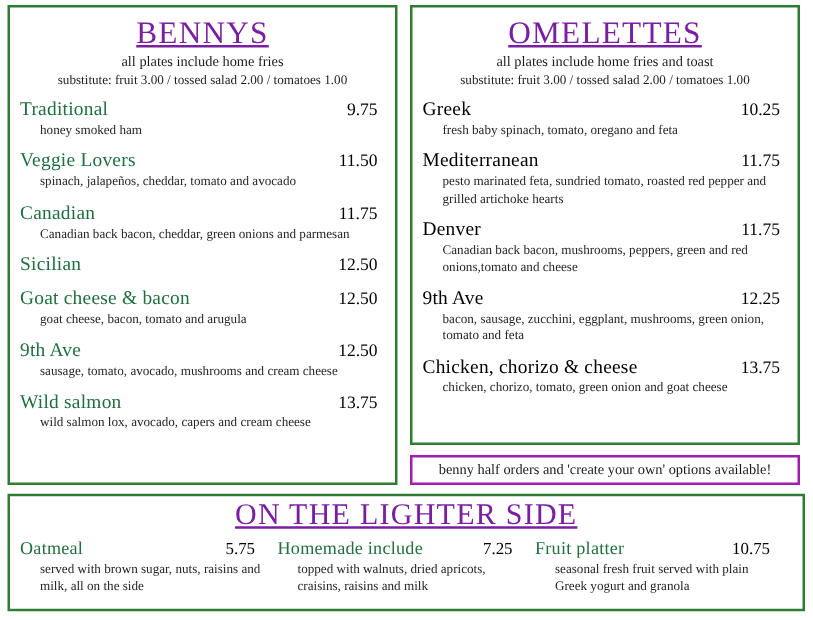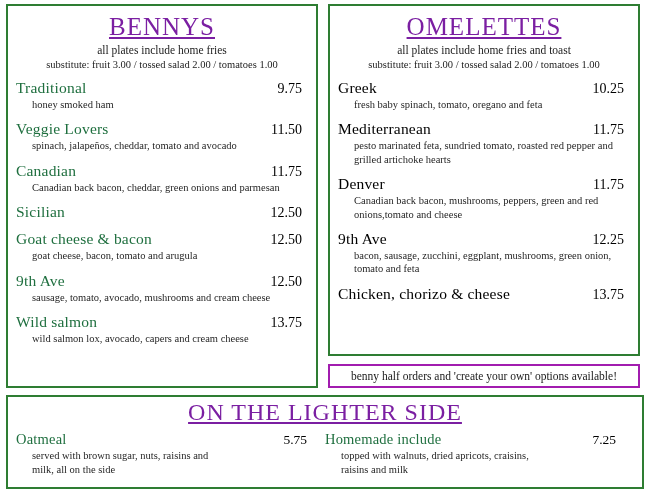--- a/index.html
+++ b/index.html
@@ -252,20 +252,21 @@
               <span class="item-price">12.25</span>
             </div>
             <div class="item-desc">bacon, sausage, zucchini, eggplant, mushrooms, green onion, tomato and feta</div>
           </div>
 
           <div class="item">
             <div class="item-head">
               <span class="item-name">Chicken, chorizo &amp; cheese</span>
               <span class="item-price">13.75</span>
             </div>
+            <div class="item-desc">chicken, chorizo, tomato, green onion and goat cheese</div>
           </div>
 
         </div>
       </div>
 
       <div class="note-box">benny half orders and 'create your own' options available!</div>
 
     </div>
 
   </div>
@@ -283,17 +284,24 @@
       </div>
 
       <div class="lighter-item">
         <div class="item-head">
           <span class="item-name">Homemade include</span>
           <span class="item-price">7.25</span>
         </div>
         <div class="item-desc">topped with walnuts, dried apricots, craisins, raisins and milk</div>
       </div>
 
+      <div class="lighter-item">
+        <div class="item-head">
+          <span class="item-name">Fruit platter</span>
+          <span class="item-price">10.75</span>
+        </div>
+        <div class="item-desc">seasonal fresh fruit served with plain Greek yogurt and granola</div>
+      </div>
 
     </div>
   </div>
 
 </div>
 
 </body></html>

